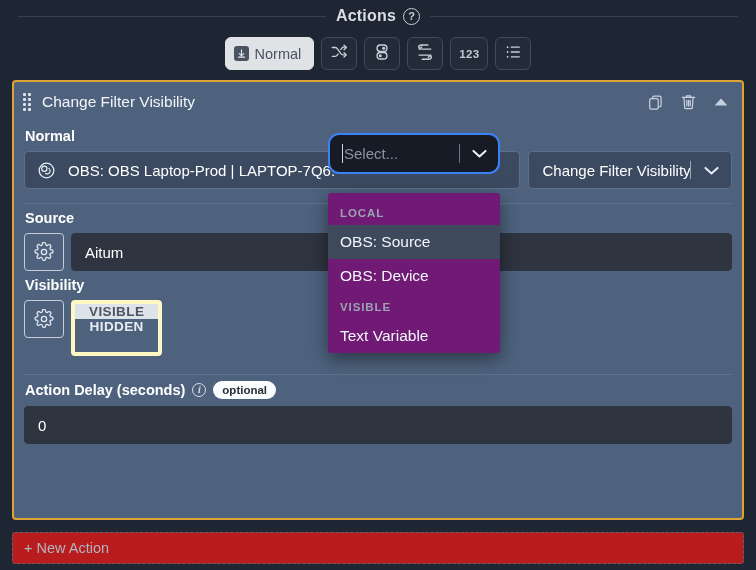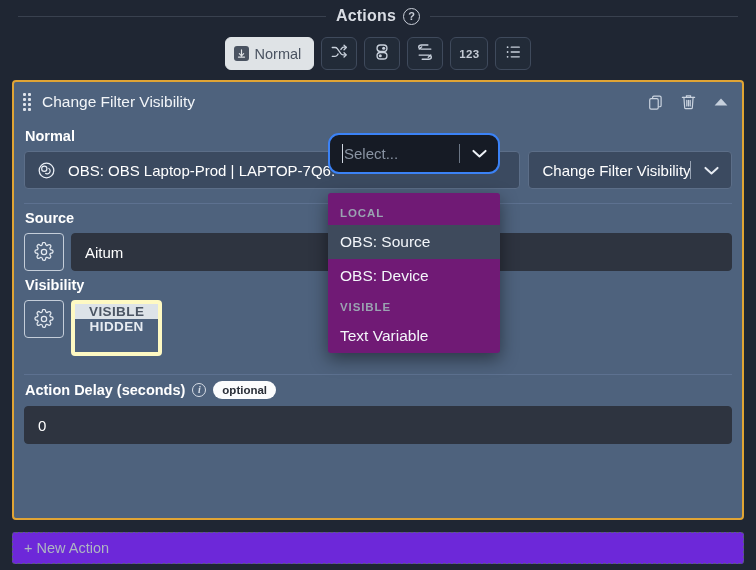--- a/index.html
+++ b/index.html
@@ -282,21 +282,21 @@
 
   
   .new-action {
     position: absolute;
     left: 12px;
     top: 532px;
     width: 732px;
     height: 32px;
     border: 1px dashed #5a6374;
     border-radius: 3px;
-    background: #6d28d9;
+    background: #b91c1c;
     display: flex;
     align-items: center;
     padding-left: 11px;
     font-size: 14.5px;
     color: #aeb6c2;
     cursor: pointer;
   }
 
   
   .dd-wrap {

